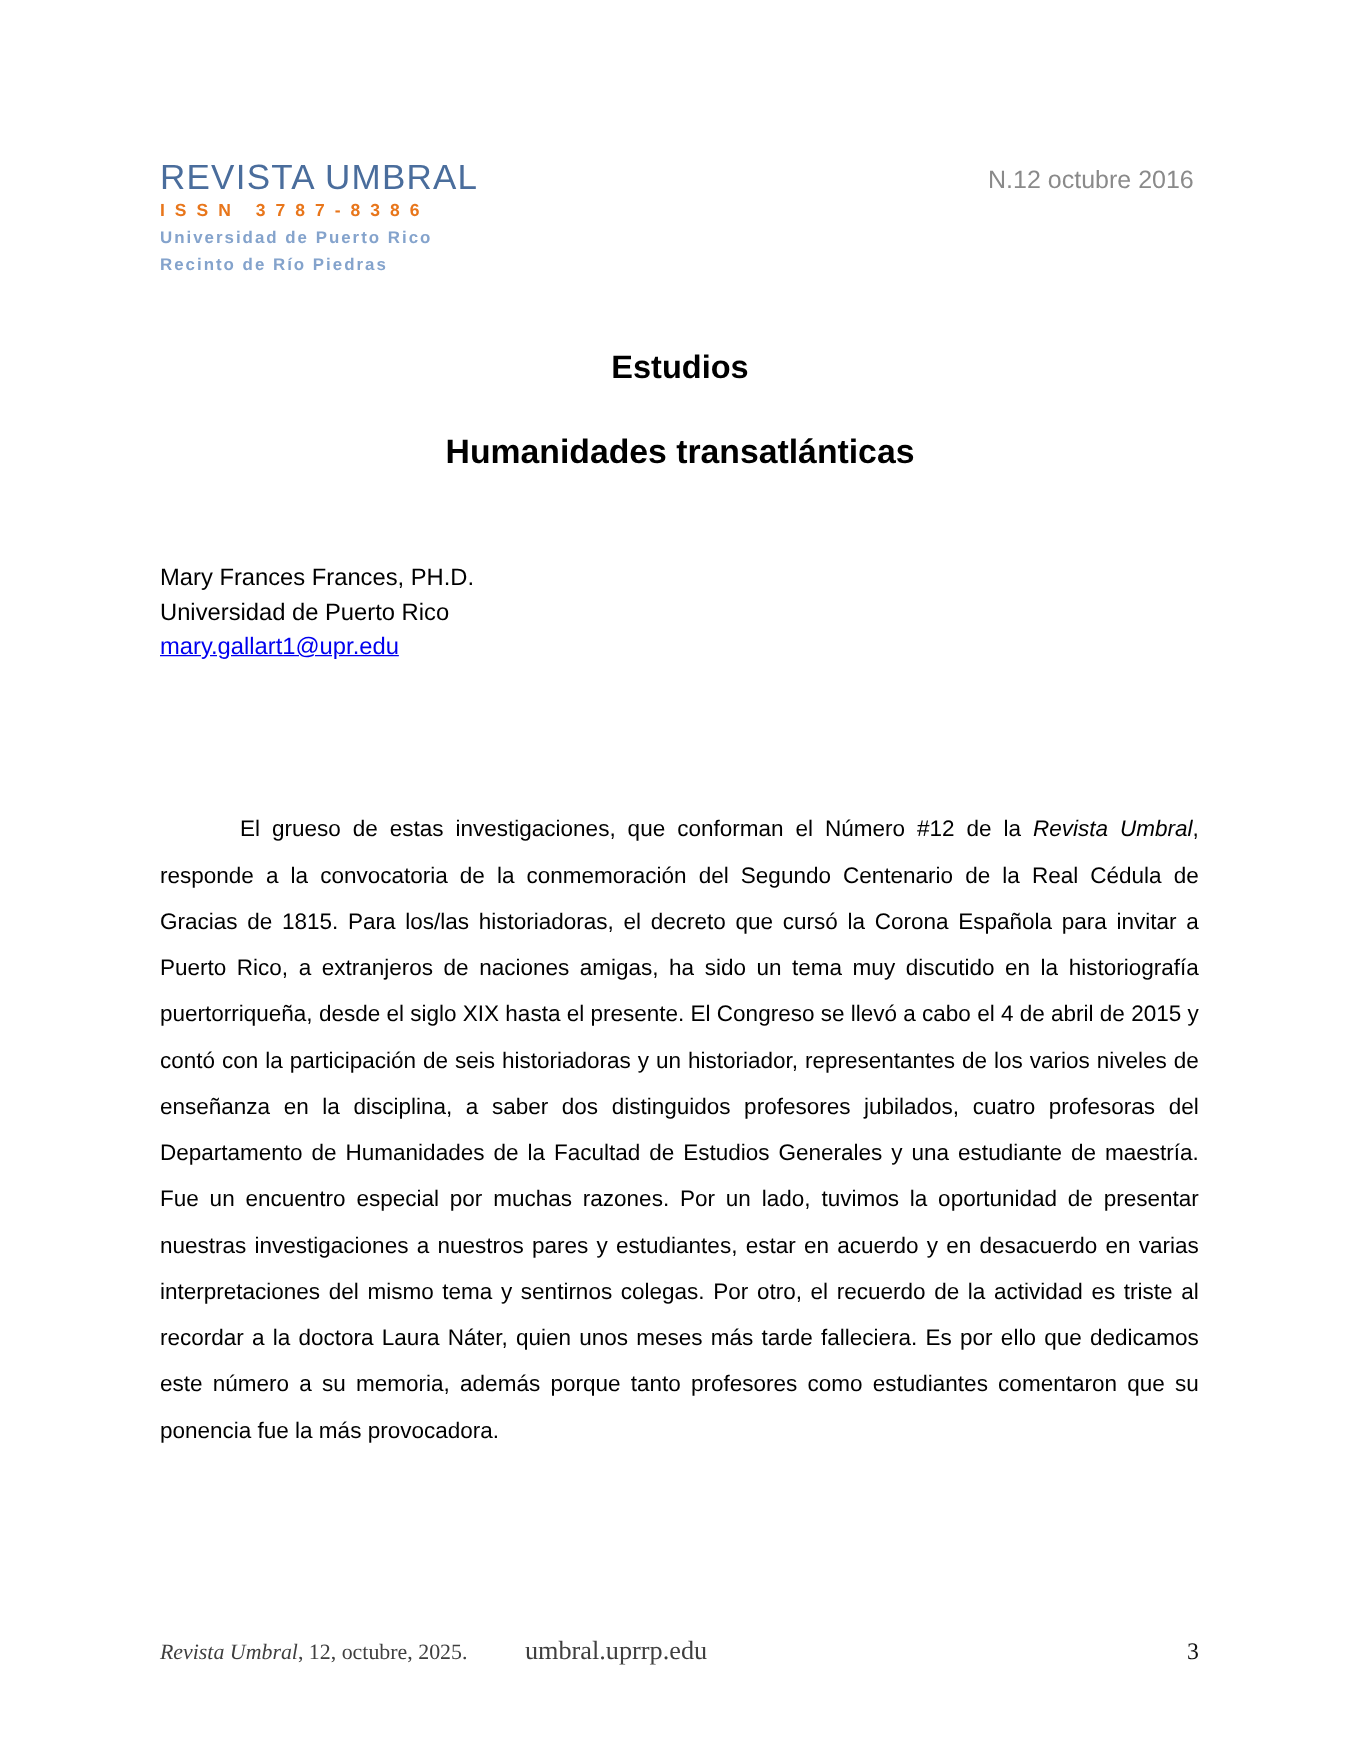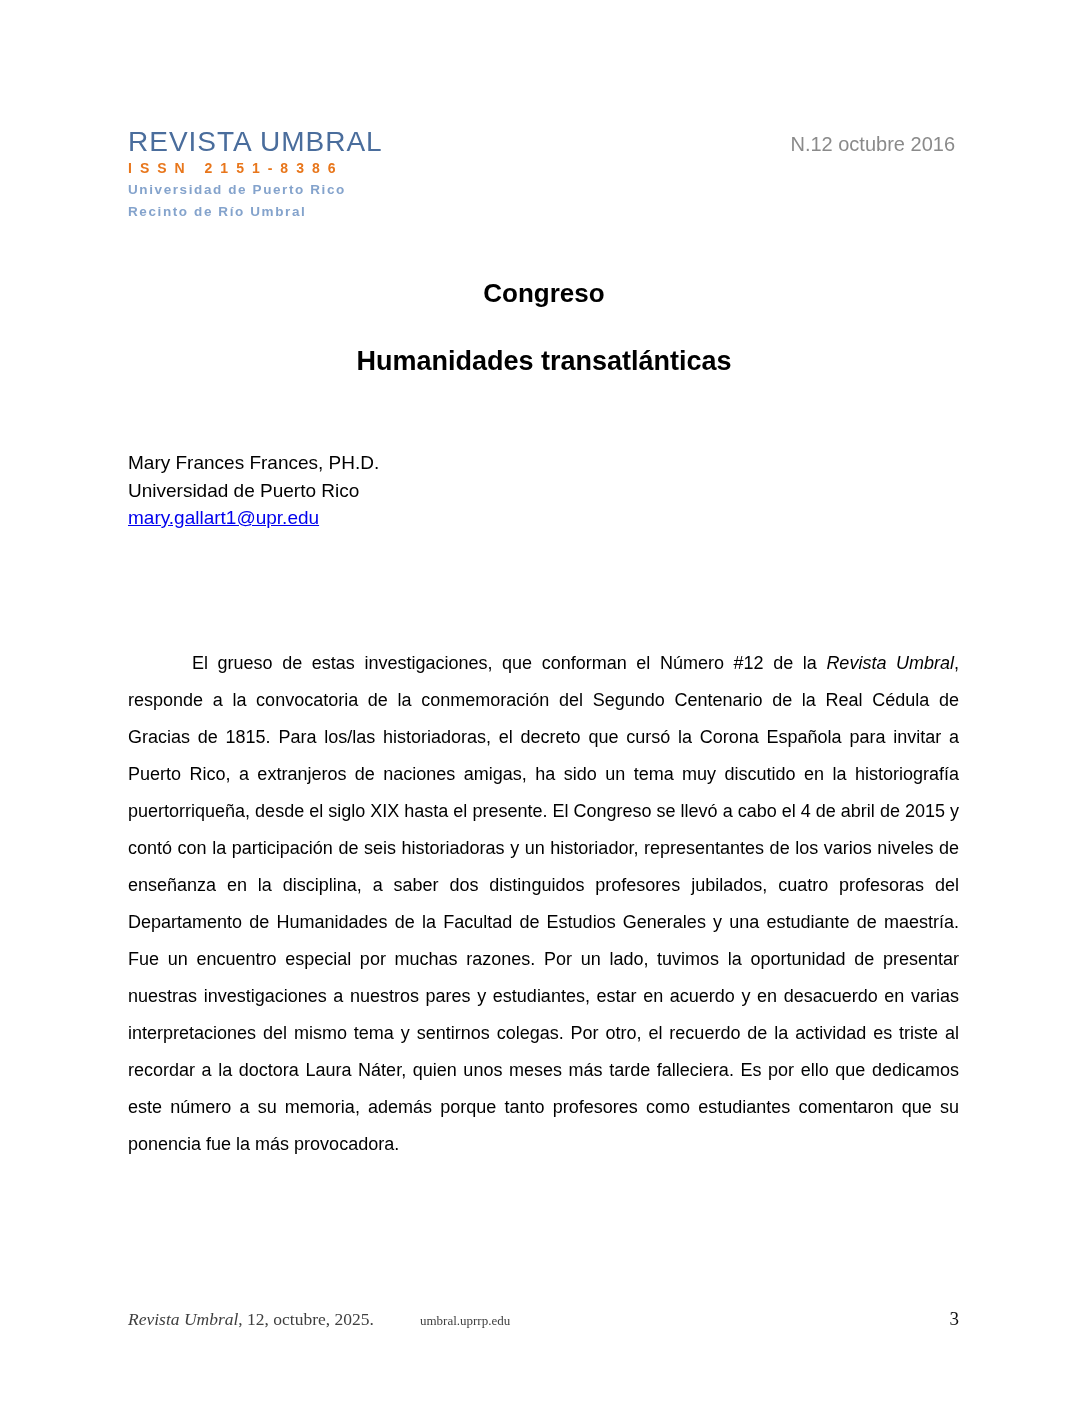--- a/index.html
+++ b/index.html
@@ -60,38 +60,38 @@
     font-size:18px;line-height:37px;
     text-align:justify;text-indent:64px;
   }
   
   .footer{
     position:absolute;left:128px;top:1308px;width:831px;
     display:flex;justify-content:space-between;align-items:baseline;
     font-family:"Liberation Serif", serif;
   }
   .footer-citation{font-size:17.5px;color:var(--footer-gray);}
-  .footer-site{margin-left:42px;font-size:13px;color:var(--footer-gray);}
+  .footer-site{margin-left:42px;font-size:21px;color:var(--footer-gray);}
   .page-number{font-size:19px;color:#111111;}
 </style>
 </head>
 <body>
 
 <div class="page">
 
   <div class="logo">
     <div class="logo-title">REVISTA UMBRAL</div>
-    <div class="logo-issn">ISSN 2151-8386</div>
+    <div class="logo-issn">ISSN 3787-8386</div>
     <div class="logo-univ">Universidad de Puerto Rico</div>
-    <div class="logo-campus">Recinto de Río Umbral</div>
+    <div class="logo-campus">Recinto de Río Piedras</div>
   </div>
 
   <div class="issue">N.12 octubre 2016</div>
 
-  <div class="title-section">Congreso</div>
+  <div class="title-section">Estudios</div>
 
   <div class="title-article">Humanidades transatlánticas</div>
 
   <div class="author">
     <div>Mary Frances Frances, PH.D.</div>
     <div>Universidad de Puerto Rico</div>
     <div>
       <a>mary.gallart1@upr.edu</a>
     </div>
   </div>

